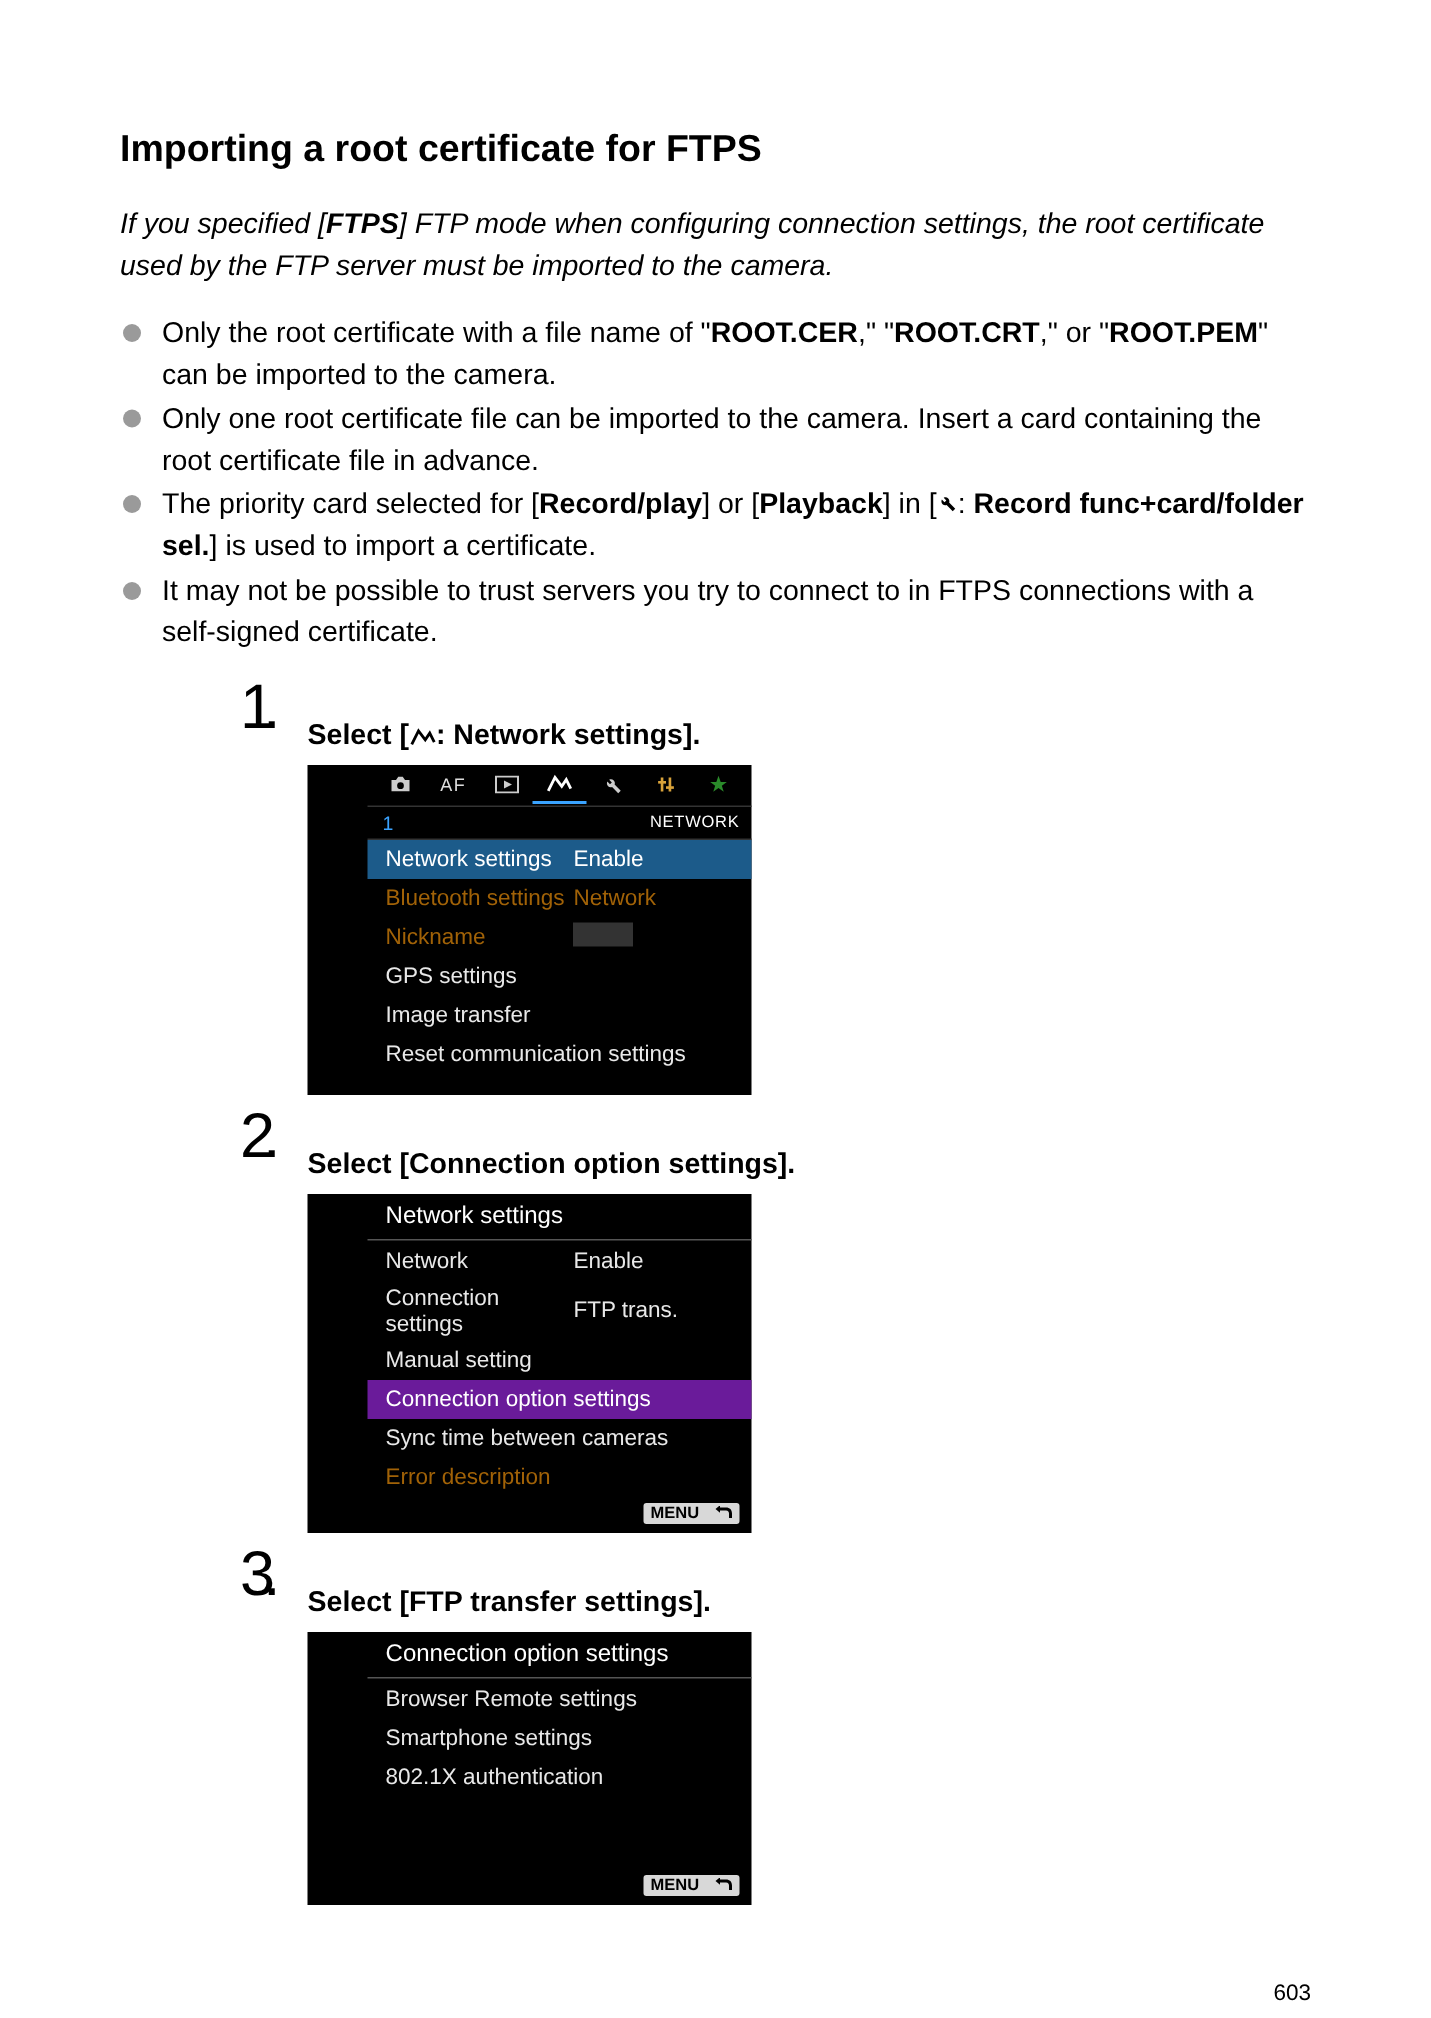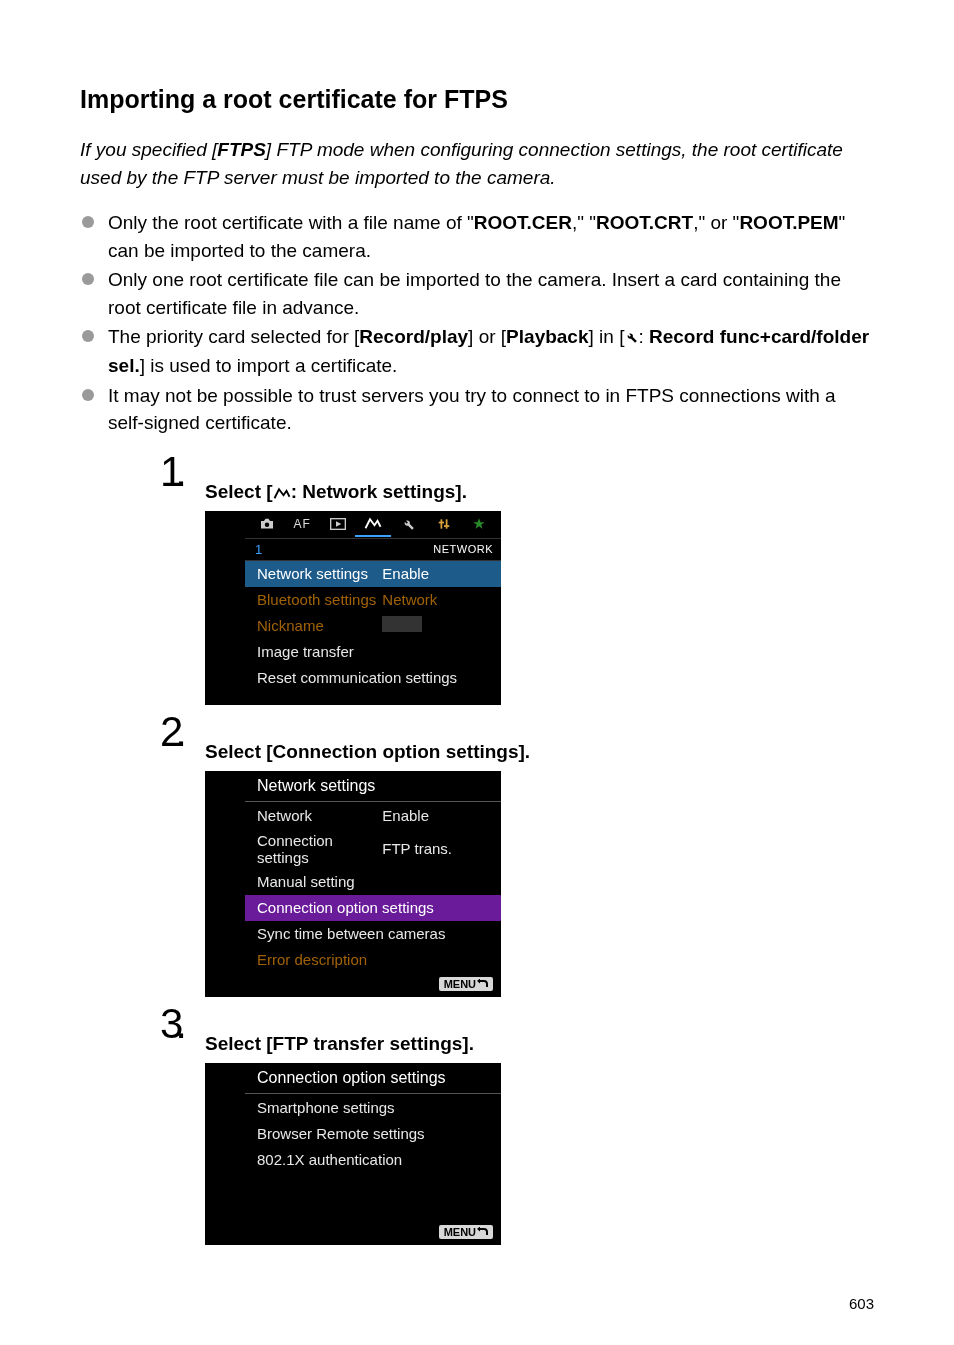--- a/index.html
+++ b/index.html
@@ -139,21 +139,21 @@
       background: #333;
     }
     .bottom-bar {
       display: flex;
       justify-content: flex-end;
       padding: 4px 8px 6px 8px;
     }
     .menu-back {
       display: inline-flex;
       align-items: center;
-      gap: 0;
+      gap: 10px;
       background: #d8d8d8;
       color: #000;
       font-size: 11px;
       font-weight: bold;
       padding: 1px 5px;
       border-radius: 2px;
     }
     .spacer-rows { height: 48px; }
     .page-num {
       text-align: right;
@@ -244,20 +244,23 @@
       </div>
       <div class="row dim">
         <span class="lab">Bluetooth settings</span>
         <span class="val">Network</span>
       </div>
       <div class="row dim">
         <span class="lab">Nickname</span>
         <span class="val"><span class="nickbox"></span></span>
       </div>
       <div class="row">
+        <span class="lab">GPS settings</span>
+      </div>
+      <div class="row">
         <span class="lab" style="flex-basis:100%">Image transfer</span>
       </div>
       <div class="row">
         <span class="lab" style="flex-basis:100%">Reset communication settings</span>
       </div>
       <div style="height:14px"></div>
     </div>
   </div>
 </div>
 
@@ -301,24 +304,24 @@
 </div>
 
 <div class="step">
   <div class="step-num"><span>3</span><span class="step-dot">.</span></div>
   <div class="step-body">
     <div class="step-title">Select [FTP transfer settings].</div>
     <div class="screen">
       <div class="screen-title">Connection option settings</div>
       <div class="hr"></div>
       <div class="row">
+        <span class="lab" style="flex-basis:100%">Browser Remote settings</span>
+      </div>
+      <div class="row">
         <span class="lab" style="flex-basis:100%">Smartphone settings</span>
-      </div>
-      <div class="row">
-        <span class="lab" style="flex-basis:100%">Browser Remote settings</span>
       </div>
       <div class="row">
         <span class="lab" style="flex-basis:100%">802.1X authentication</span>
       </div>
       <div class="spacer-rows"></div>
       <div class="bottom-bar">
         <span class="menu-back">
           <span>MENU</span>
           <svg width="12" height="10" viewBox="0 0 24 20">
               <path fill="#000" d="M20 4v6c0 2-1 4-4 4H8v-3l-6 5 6 5v-3h8c5 0 8-3 8-8V4h-4z" transform="scale(1,-1) translate(0,-20)"></path>

